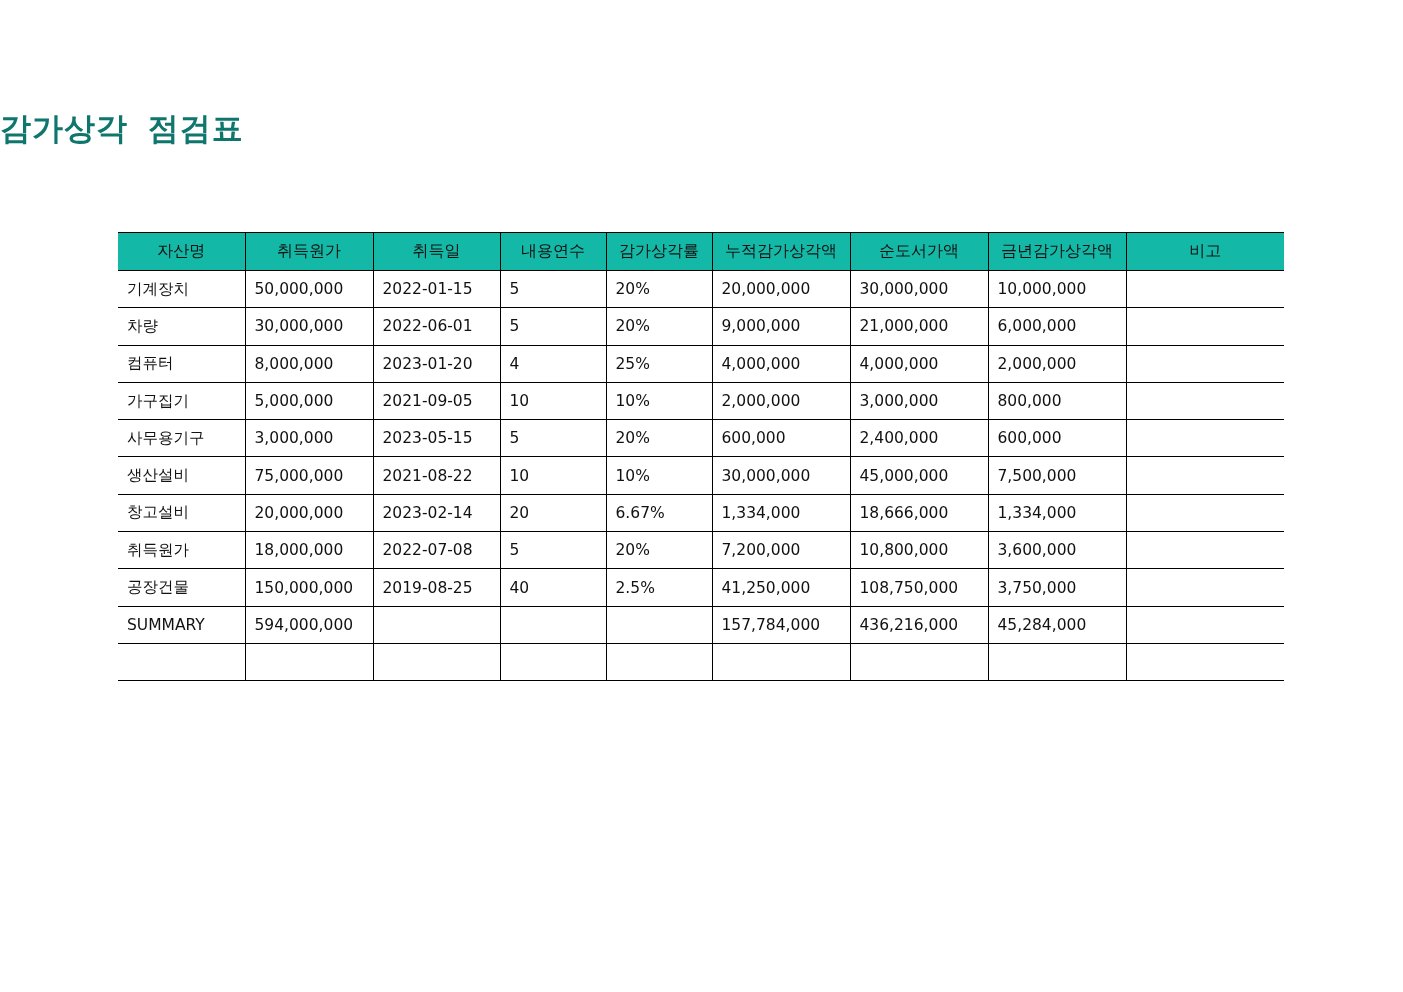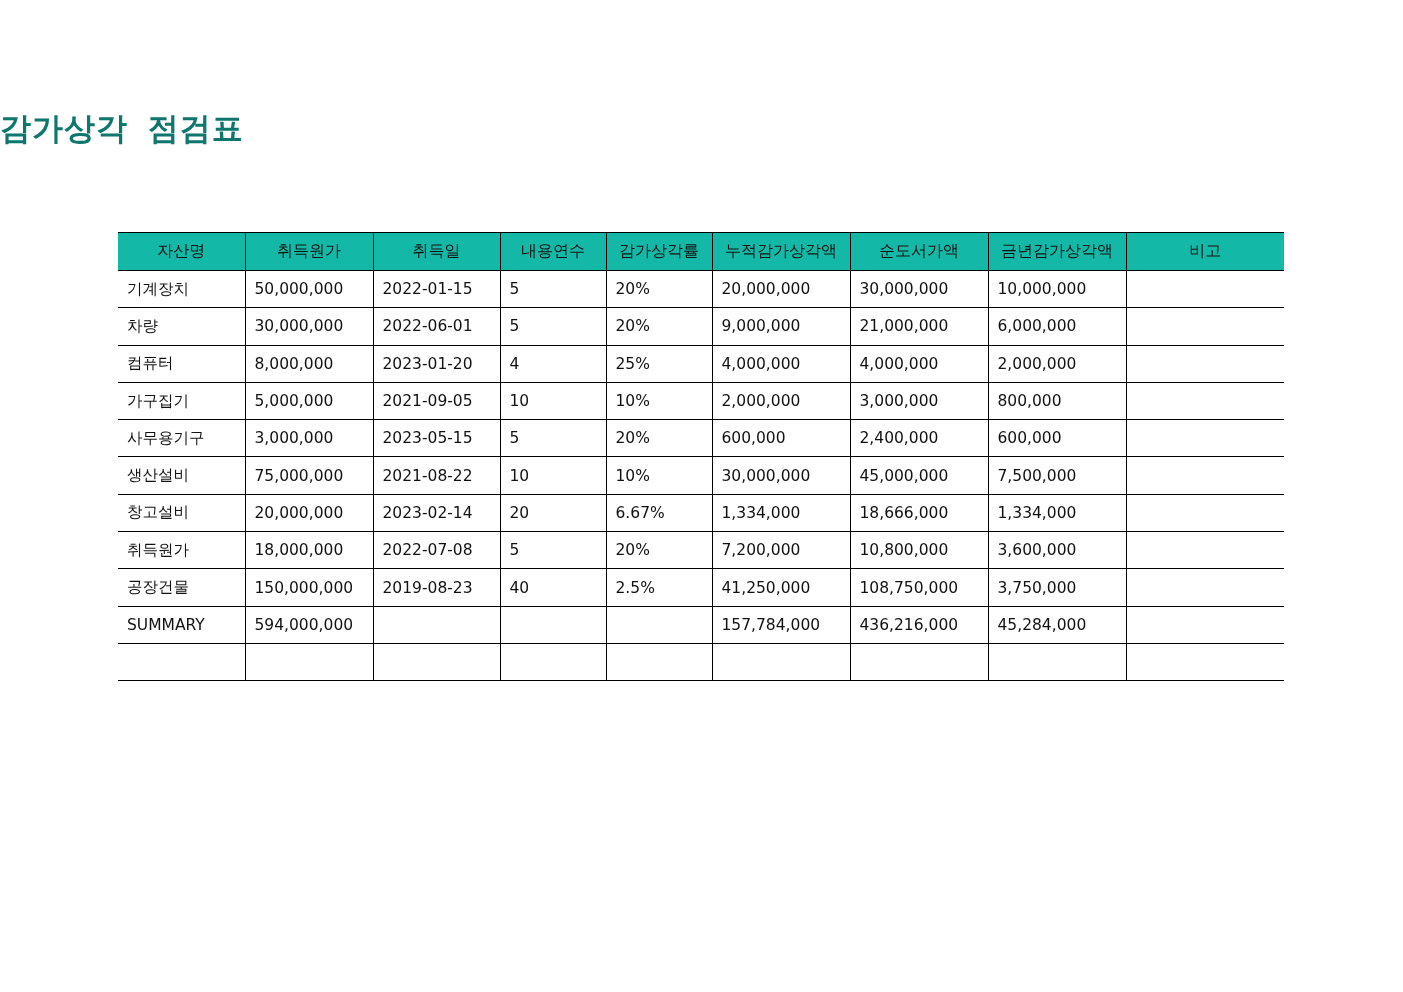--- a/index.html
+++ b/index.html
@@ -174,21 +174,21 @@
         <td>5</td>
         <td>20%</td>
         <td>7,200,000</td>
         <td>10,800,000</td>
         <td>3,600,000</td>
         <td></td>
       </tr>
       <tr>
         <td>공장건물</td>
         <td>150,000,000</td>
-        <td>2019-08-23</td>
+        <td>2019-08-25</td>
         <td>40</td>
         <td>2.5%</td>
         <td>41,250,000</td>
         <td>108,750,000</td>
         <td>3,750,000</td>
         <td></td>
       </tr>
       <tr>
         <td>SUMMARY</td>
         <td>594,000,000</td>

